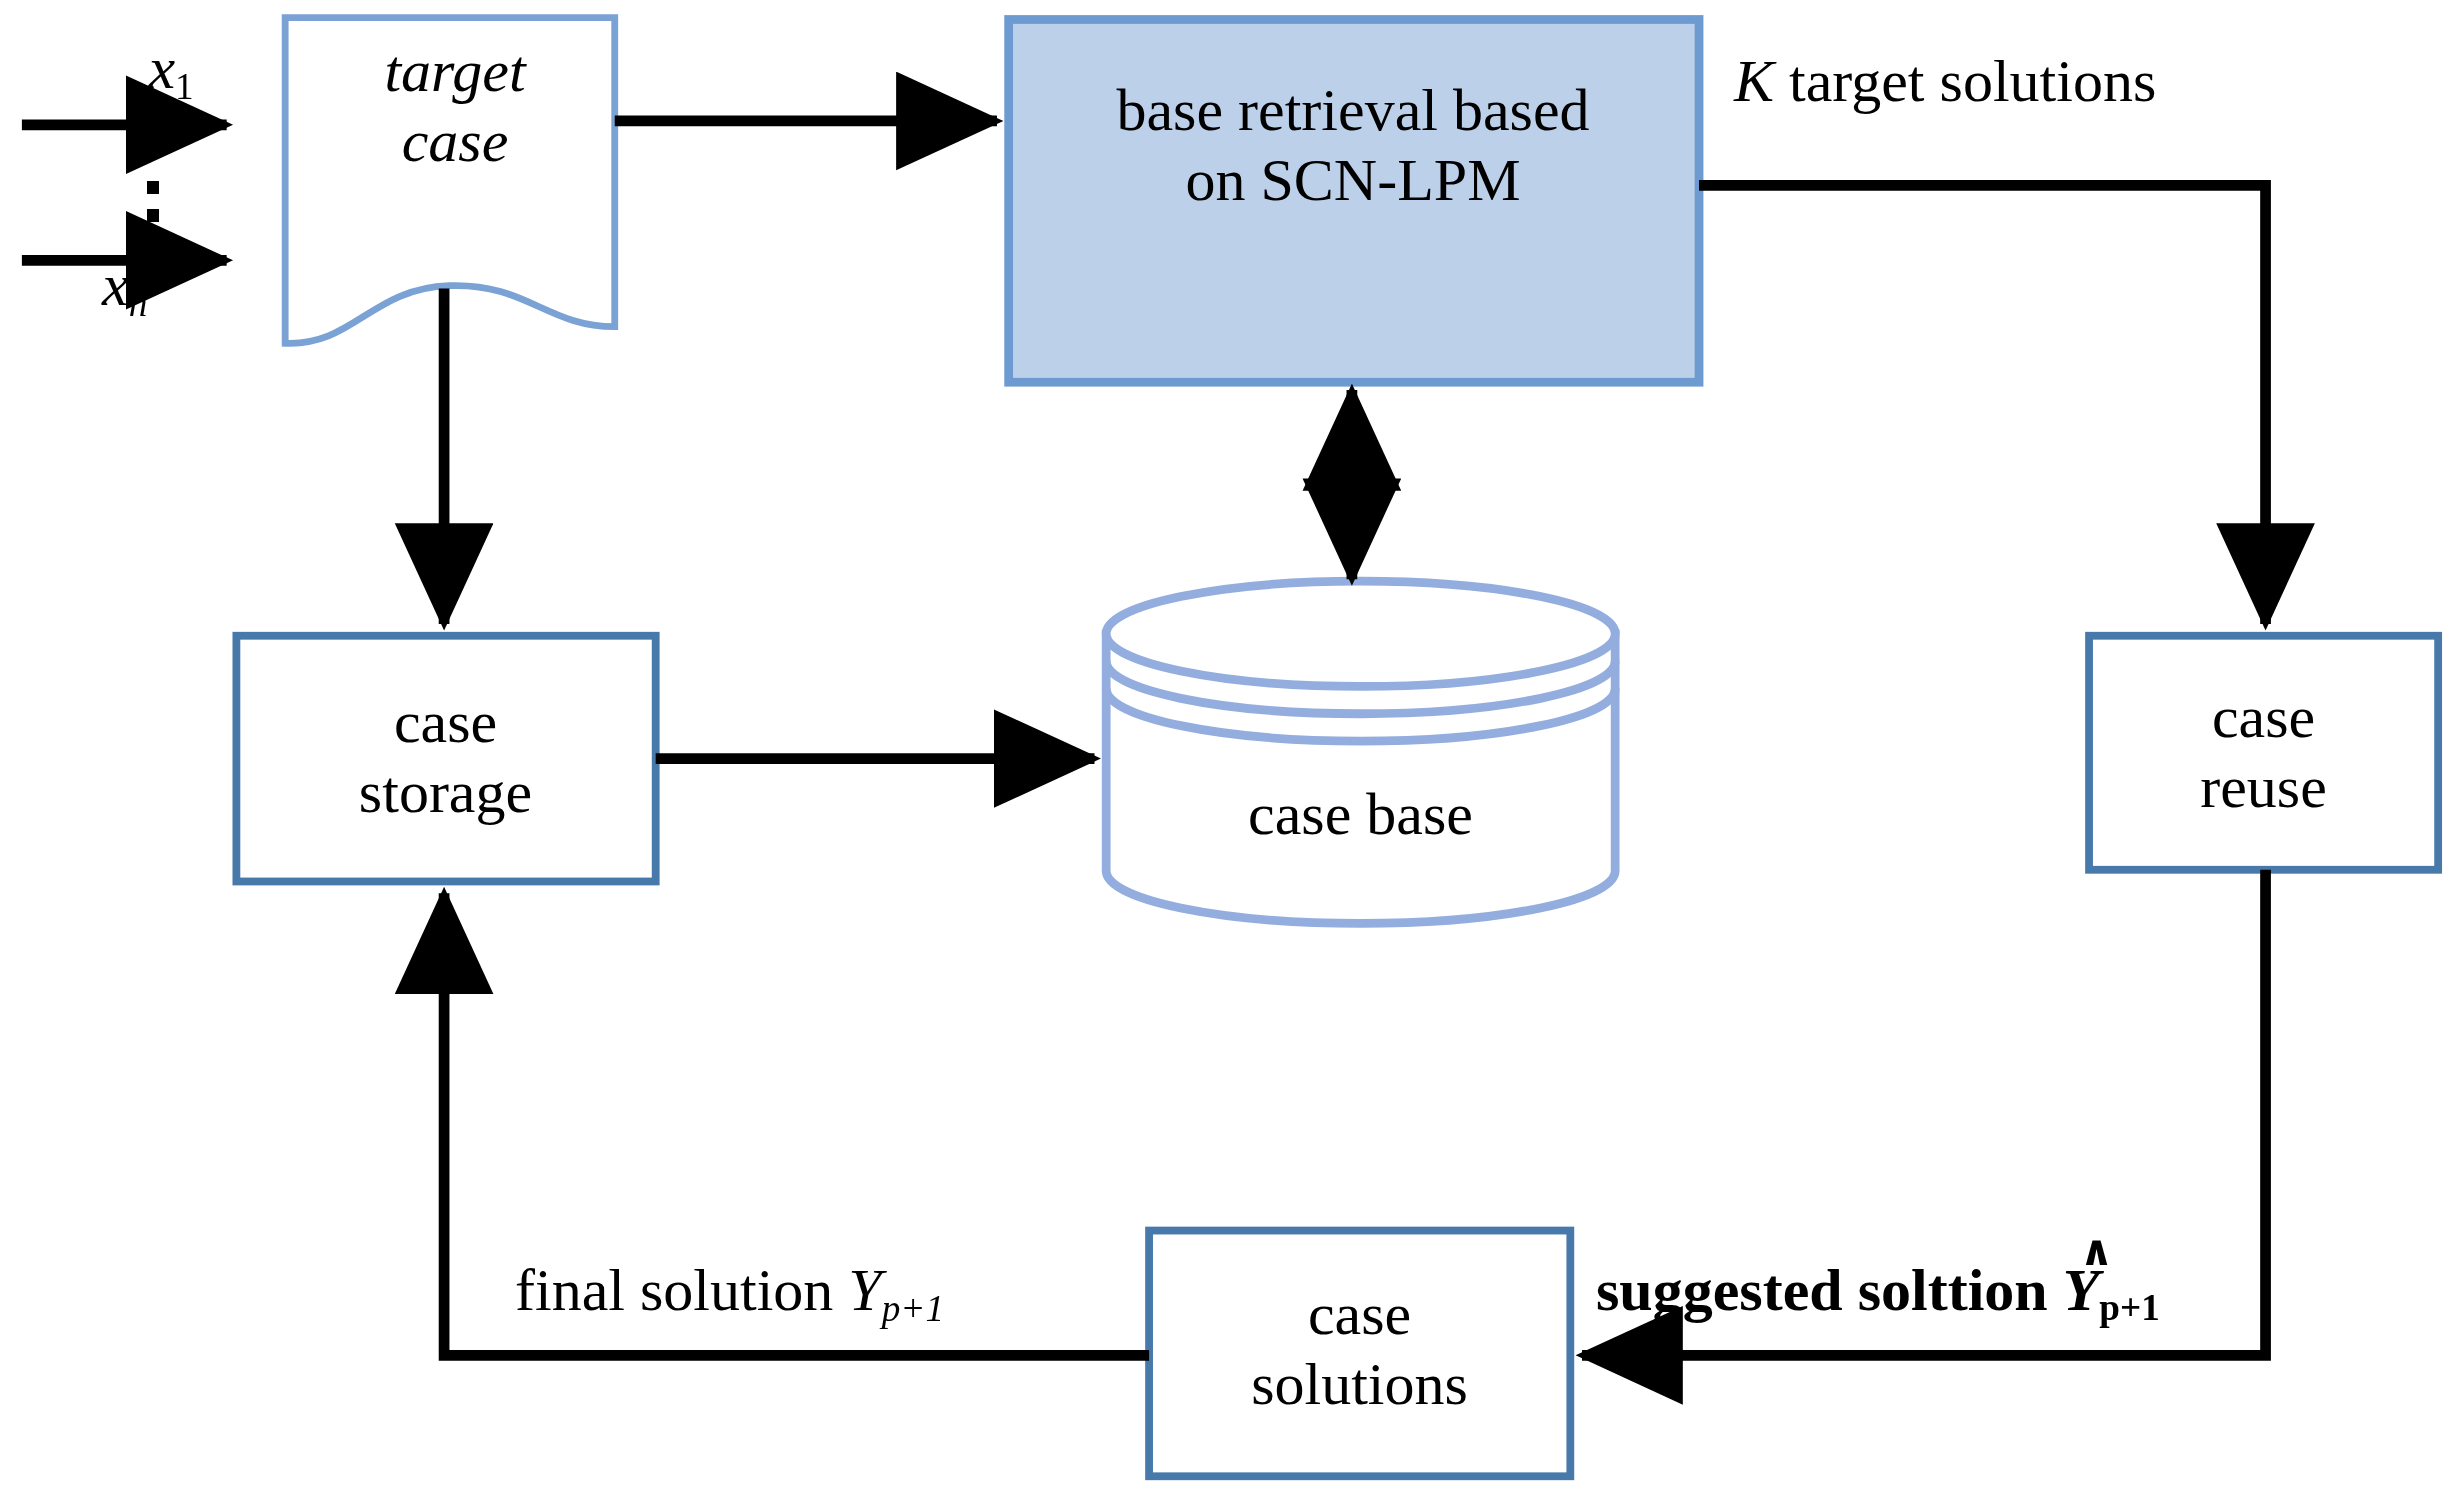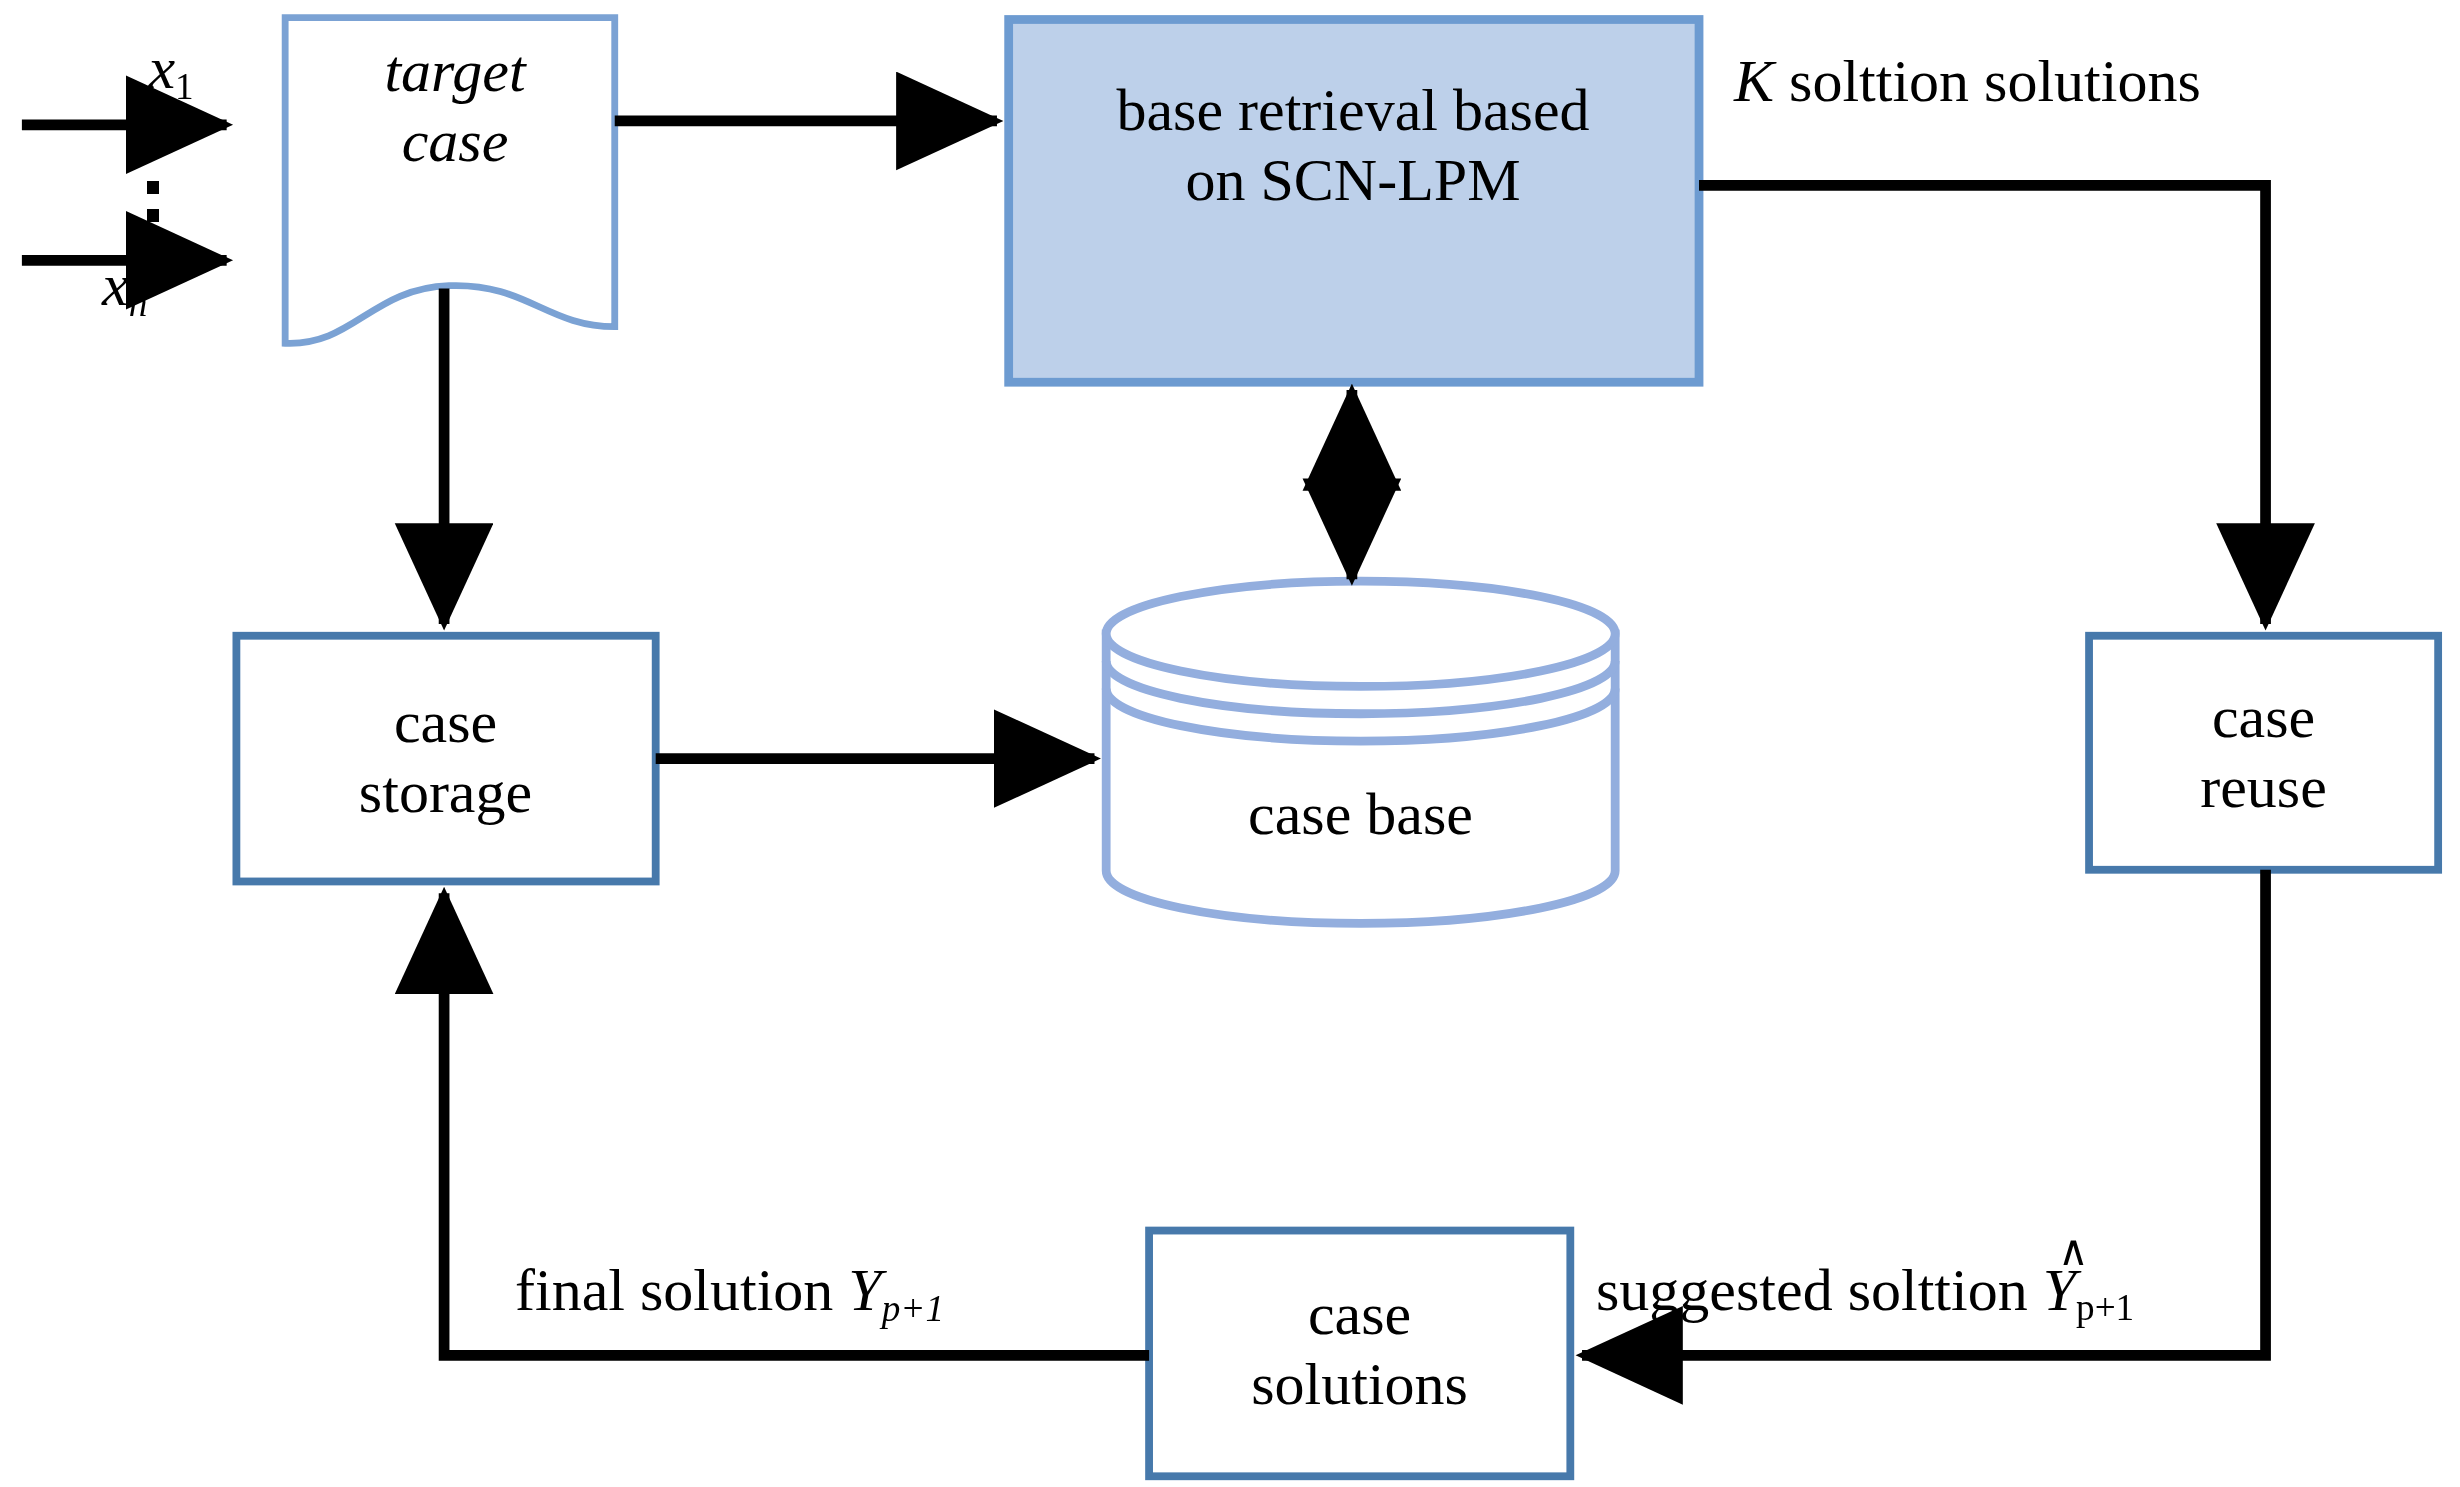--- a/index.html
+++ b/index.html
@@ -171,25 +171,25 @@
 
   <div class="edge-label" style="left:98px; top:34px; width:146px; text-align:center;">
     <span class="math-it">x</span><span class="sub">1</span>
   </div>
 
   <div class="edge-label" style="left:102px; top:251px; width:146px; text-align:left;">
     <span class="math-it">x</span><span class="sub math-it">n</span>
   </div>
 
   <div class="edge-label" style="left:1734px; top:47px; text-align:left;">
-    <span class="math-it">K</span><span> solttion solutions</span>
+    <span class="math-it">K</span><span> target solutions</span>
   </div>
 
   <div class="edge-label" style="left:515px; top:1256px; text-align:left;">
     <span>final solution </span><span class="math-it">Y</span><span class="sub math-it">p+1</span>
   </div>
 
-  <div class="edge-label" style="left:1596px; top:1256px; text-align:center;">
+  <div class="edge-label" style="left:1596px; top:1256px; text-align:center;font-weight:bold;">
     <span>suggested solttion </span><span class="hatwrap"><span class="hat">∧</span><span class="math-it">Y</span></span><span class="sub-up">p+1</span>
   </div>
 
 </div>
 
 
 </body></html>

